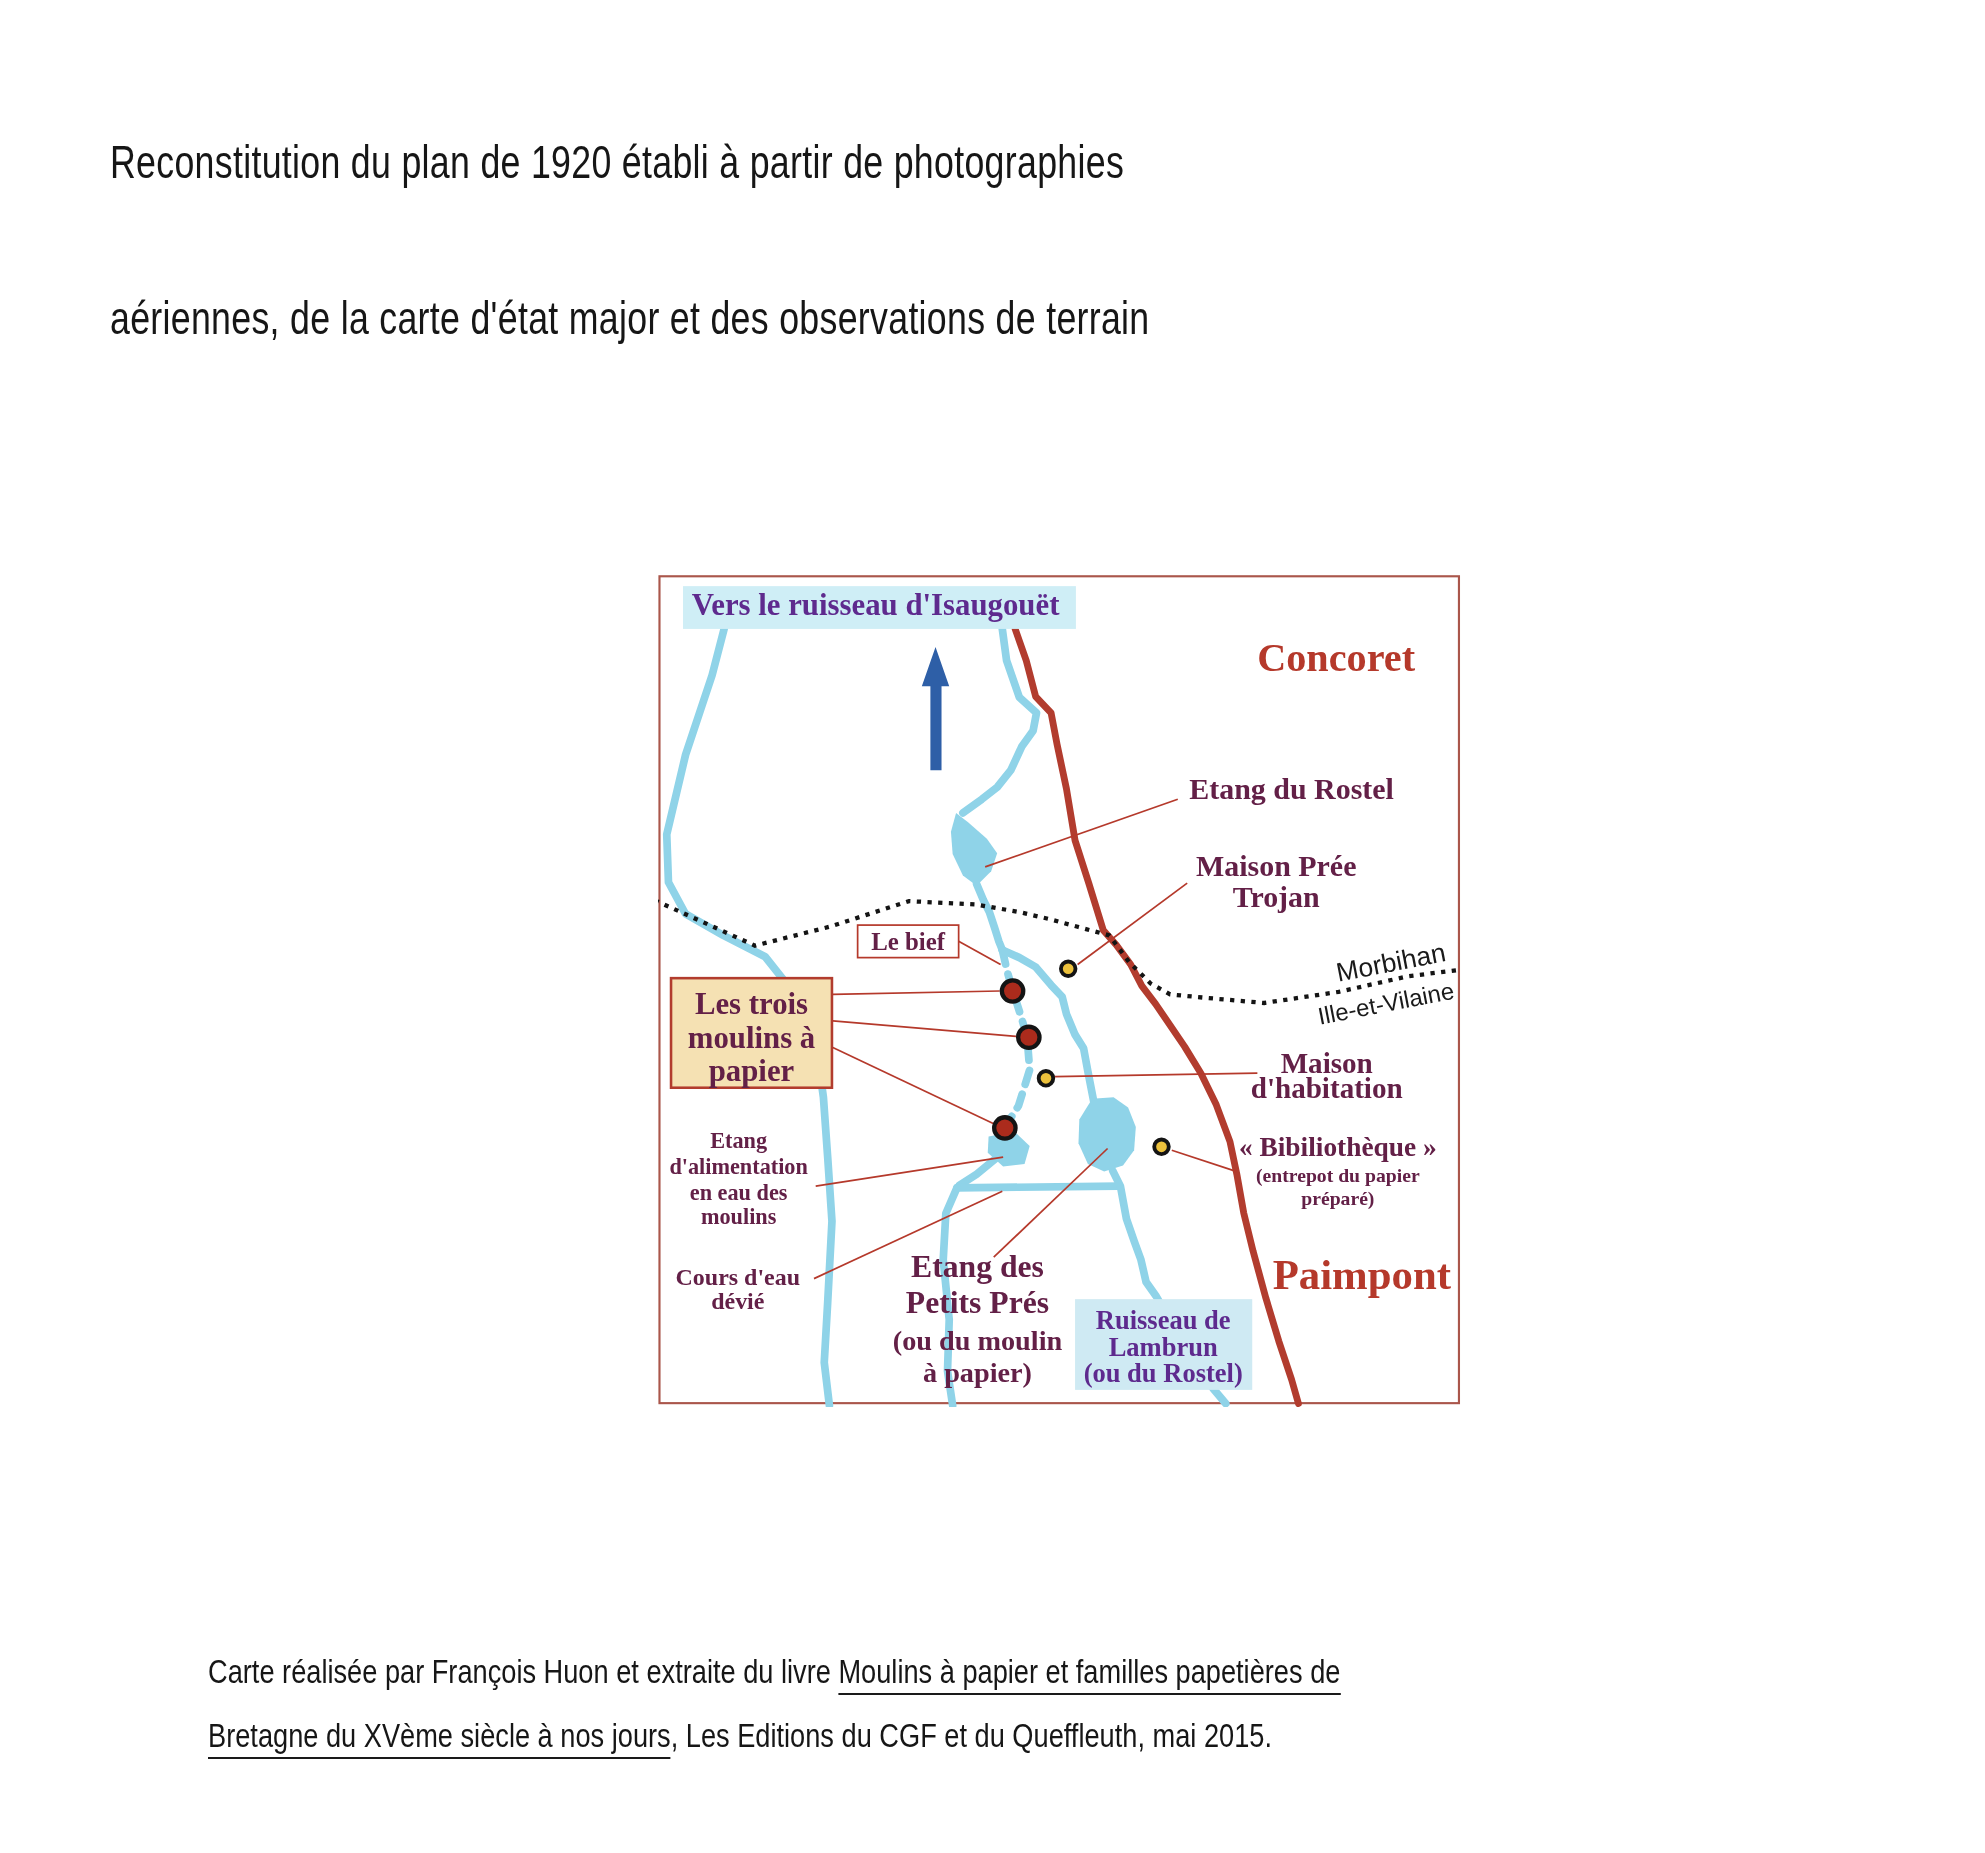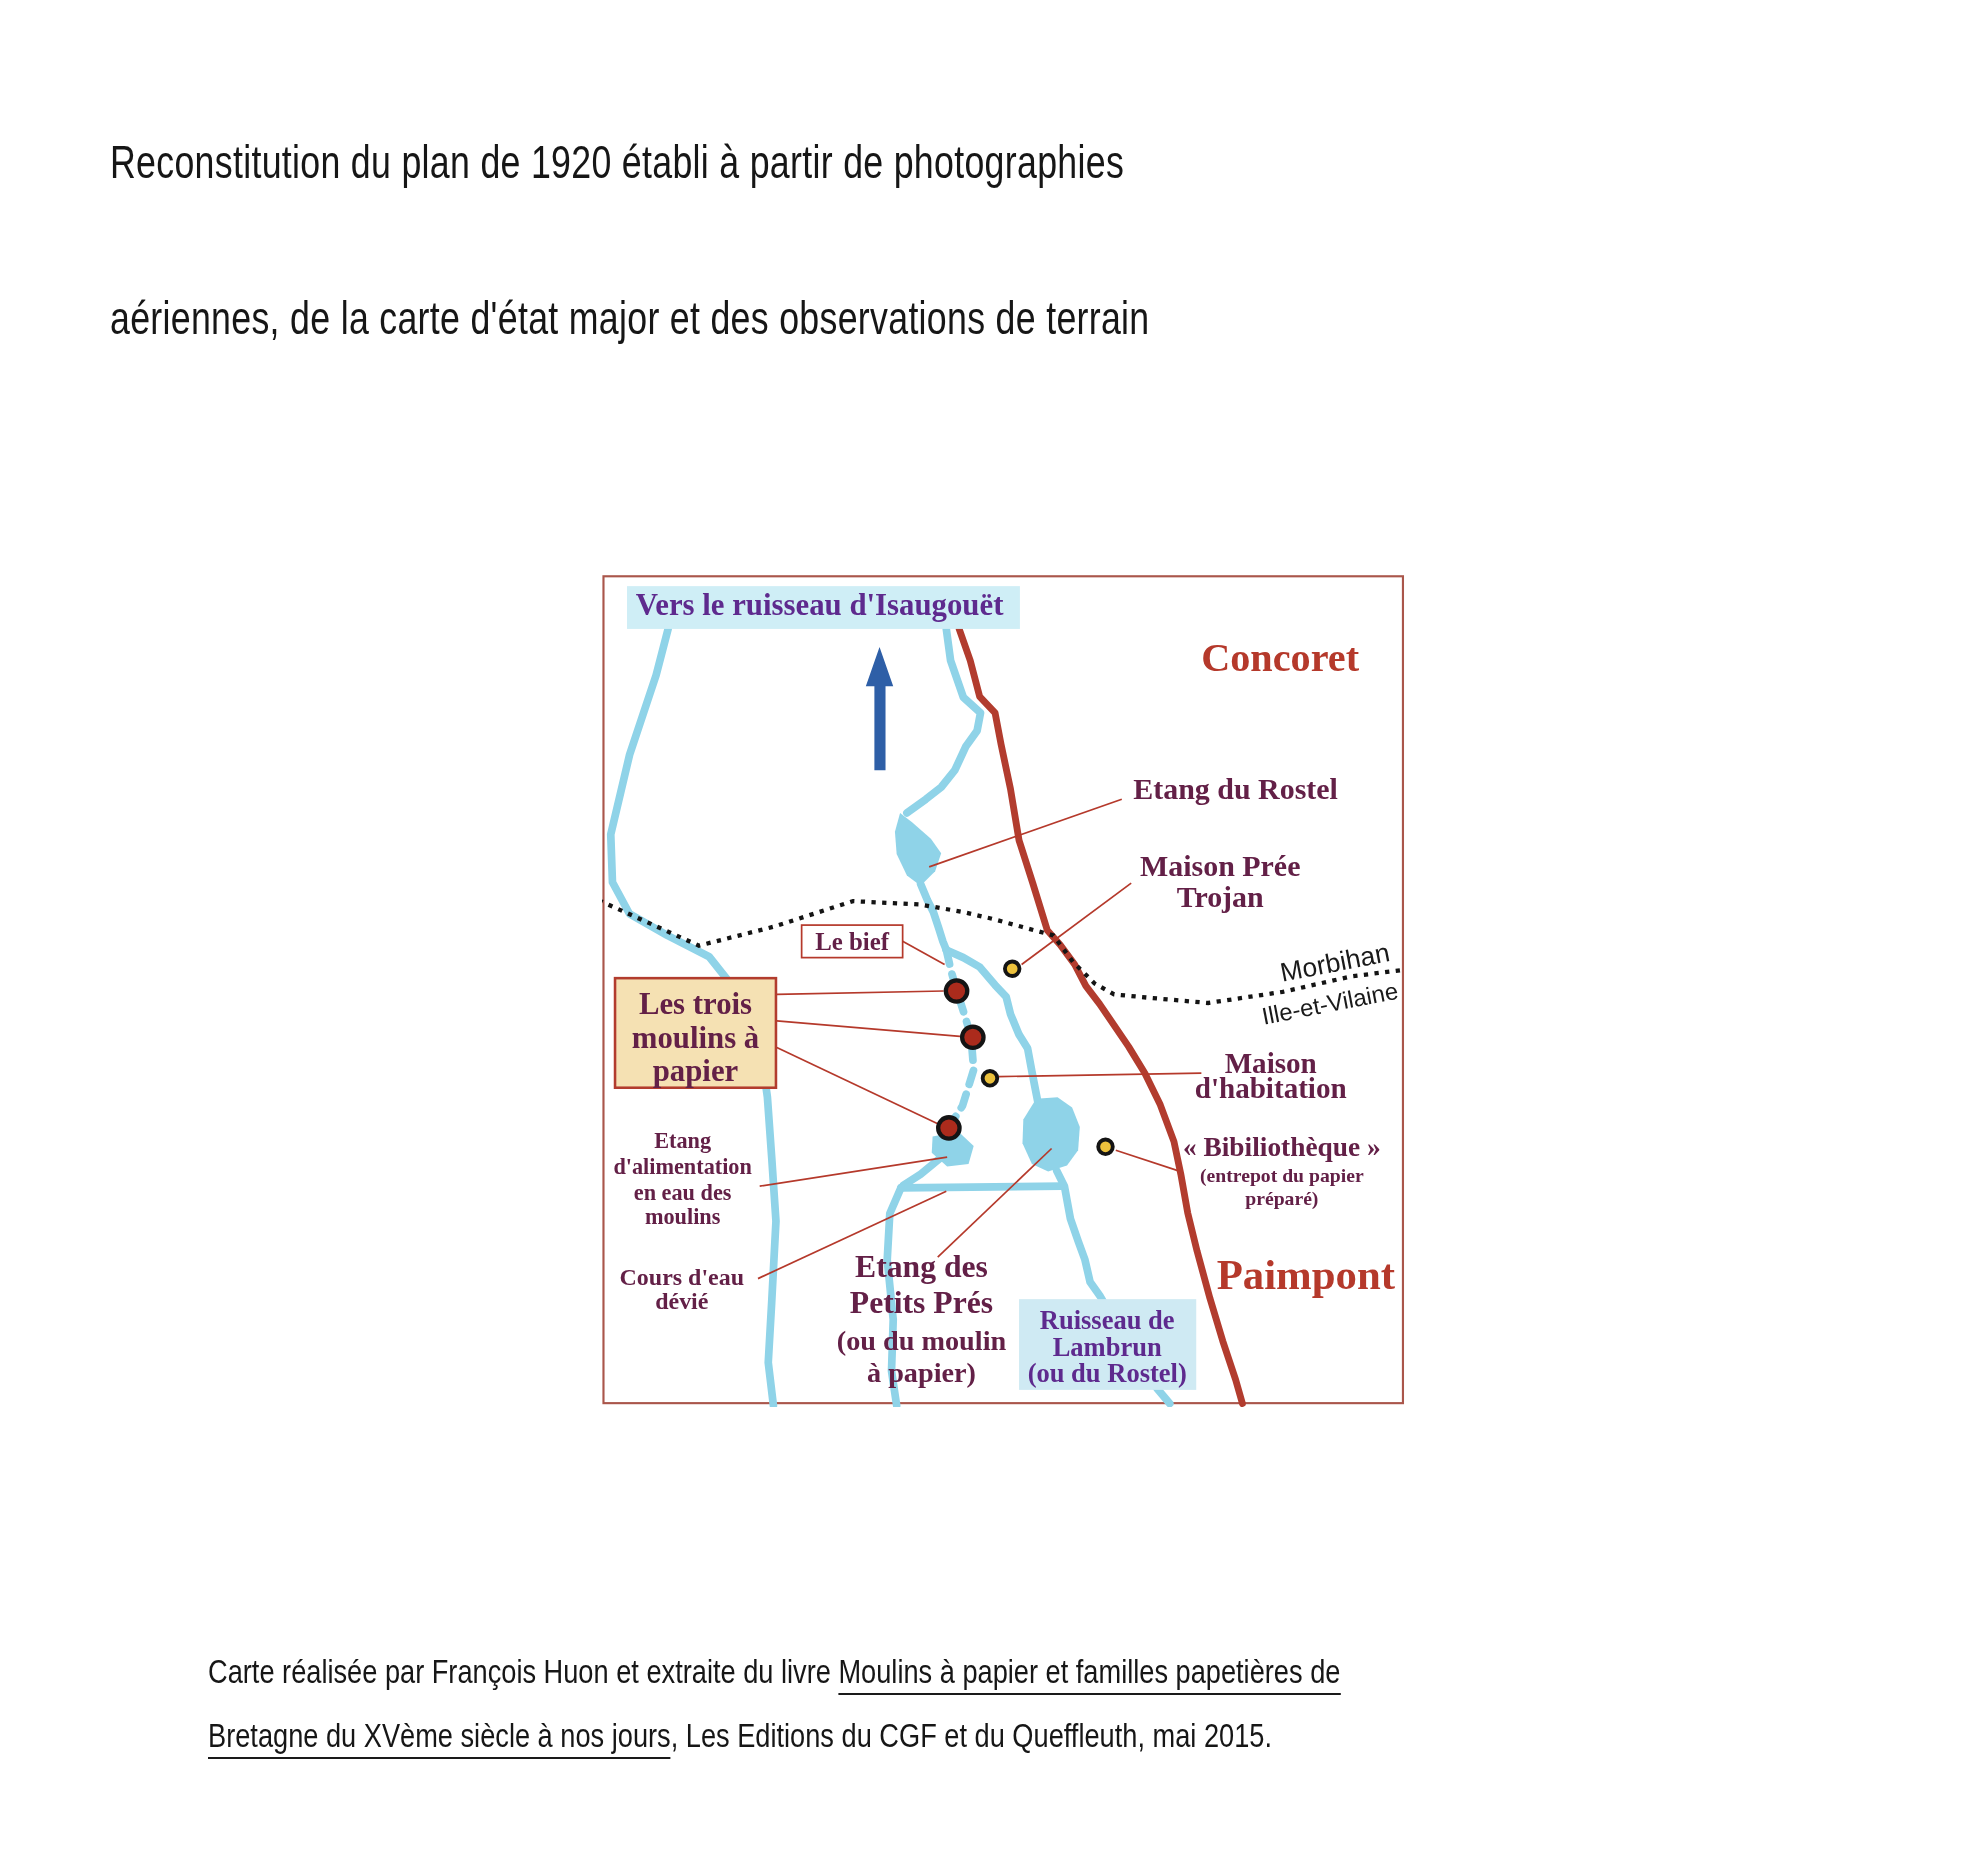--- a/index.html
+++ b/index.html
@@ -18,21 +18,21 @@
     position:absolute;left:208px;font-size:34px;color:#161616;
     white-space:pre;transform:scaleX(0.80);transform-origin:left top;
     font-family:"Liberation Sans",sans-serif;
   }
   #caption-line1{top:1652px;}
   #caption-line2{top:1716px;}
   .caption-underline{
     border-bottom:2.6px solid #1a1a1a;padding-bottom:3.4px;
   }
   #map-wrap{
-    position:absolute;left:602px;top:575px;width:805px;height:832px;
+    position:absolute;left:658px;top:575px;width:805px;height:832px;
   }
   svg{display:block;}
   .map-serif{font-family:"Liberation Serif",serif;font-weight:bold;}
   .plum{fill:#632047;}
   .violet{fill:#5e2a8e;}
   .brick{fill:#b5392b;}
   .dept-text{font-family:"Liberation Sans",sans-serif;fill:#1a1a1a;font-weight:normal;}
 </style>
 </head>
 <body>

